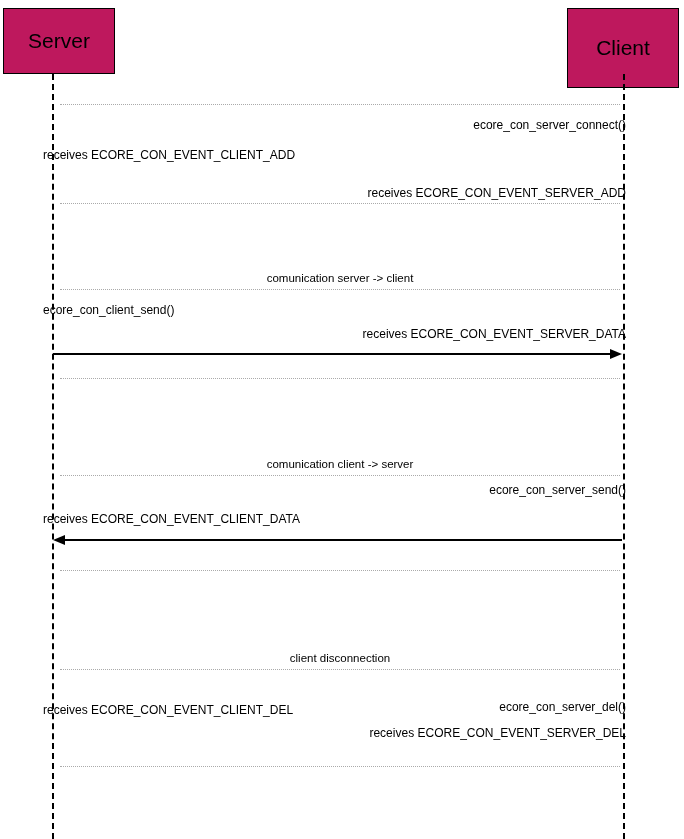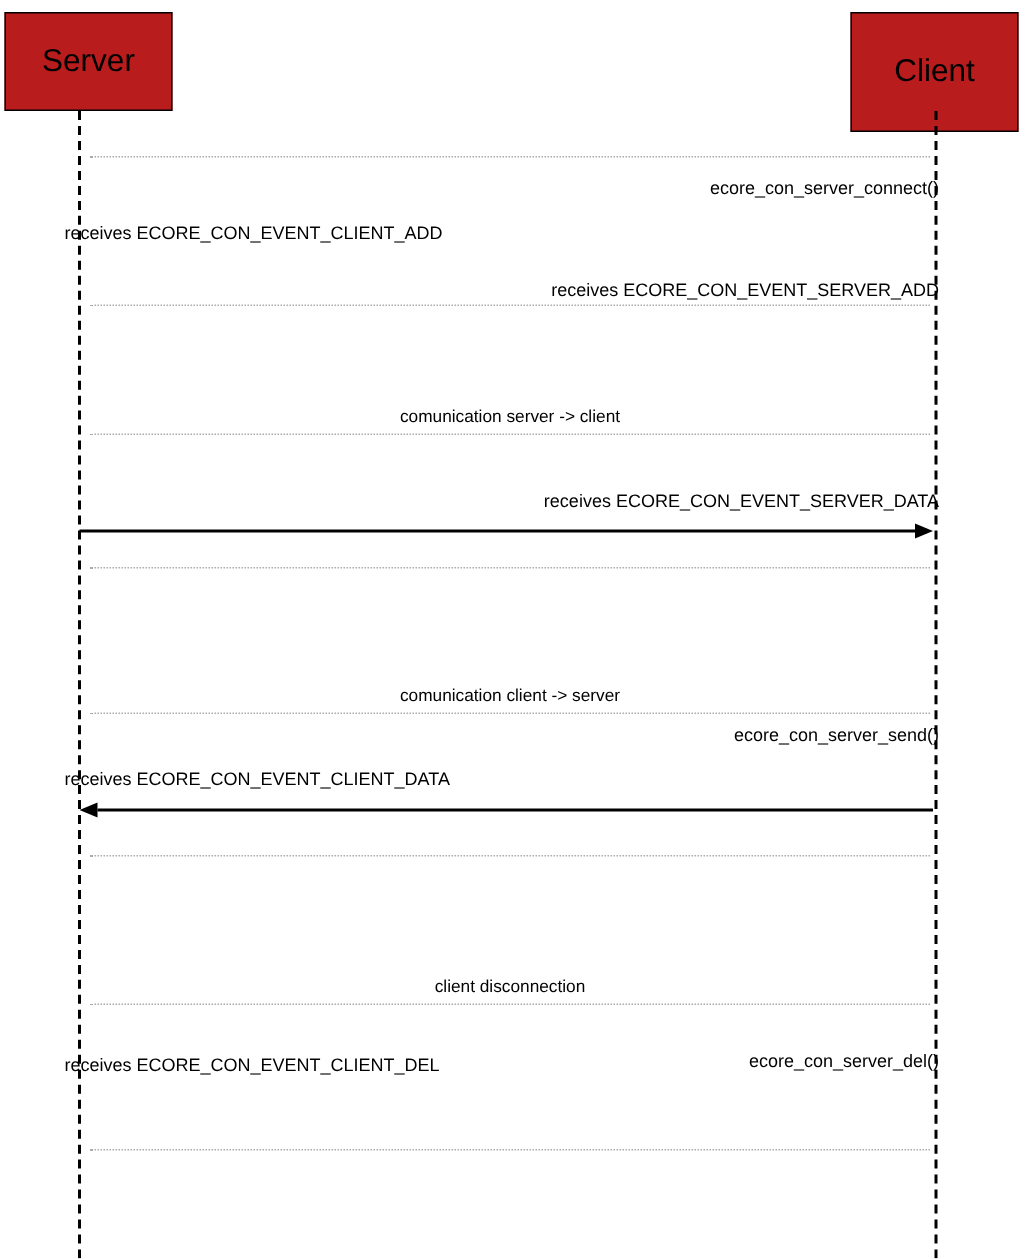--- a/index.html
+++ b/index.html
@@ -15,21 +15,21 @@
     width: 684px;
     height: 839px;
     background: #ffffff;
     overflow: hidden;
   }
 
   
   .actor-box {
     position: absolute;
     border: 1px solid #000000;
-    background: #b91c1c;
+    background: #be185d;
     box-sizing: border-box;
     display: flex;
     align-items: center;
     justify-content: center;
     font-size: 21px;
     color: #000000;
   }
   #actor-server {
     left: 3px;
     top: 8px;
@@ -127,20 +127,21 @@
 
   <div class="msg right" style="top:118px;">ecore_con_server_connect()</div>
   <div class="msg left" style="top:148px;">receives ECORE_CON_EVENT_CLIENT_ADD</div>
   <div class="msg right" style="top:186px;">receives ECORE_CON_EVENT_SERVER_ADD</div>
 
   <div class="sep" style="top:203px;"></div>
 
   <div class="section-title" style="top:272px;">comunication server -&gt; client</div>
   <div class="sep" style="top:289px;"></div>
 
+  <div class="msg left" style="top:303px;">ecore_con_client_send()</div>
   <div class="msg right" style="top:327px;">receives ECORE_CON_EVENT_SERVER_DATA</div>
 
   <div class="arrow-line" style="left:53px; top:353px; width:558px;"></div>
   <div class="arrow-head rightward" style="left:610px; top:349px;"></div>
 
   <div class="sep" style="top:378px;"></div>
 
   <div class="section-title" style="top:458px;">comunication client -&gt; server</div>
   <div class="sep" style="top:475px;"></div>
 
@@ -150,16 +151,17 @@
   <div class="arrow-line" style="left:65px; top:539px; width:557px;"></div>
   <div class="arrow-head leftward" style="left:53px; top:535px;"></div>
 
   <div class="sep" style="top:570px;"></div>
 
   <div class="section-title" style="top:652px;">client disconnection</div>
   <div class="sep" style="top:669px;"></div>
 
   <div class="msg right" style="top:700px;">ecore_con_server_del()</div>
   <div class="msg left" style="top:703px;">receives ECORE_CON_EVENT_CLIENT_DEL</div>
+  <div class="msg right" style="top:726px;">receives ECORE_CON_EVENT_SERVER_DEL</div>
 
   <div class="sep" style="top:766px;"></div>
 
 </div>
 
 </body></html>

